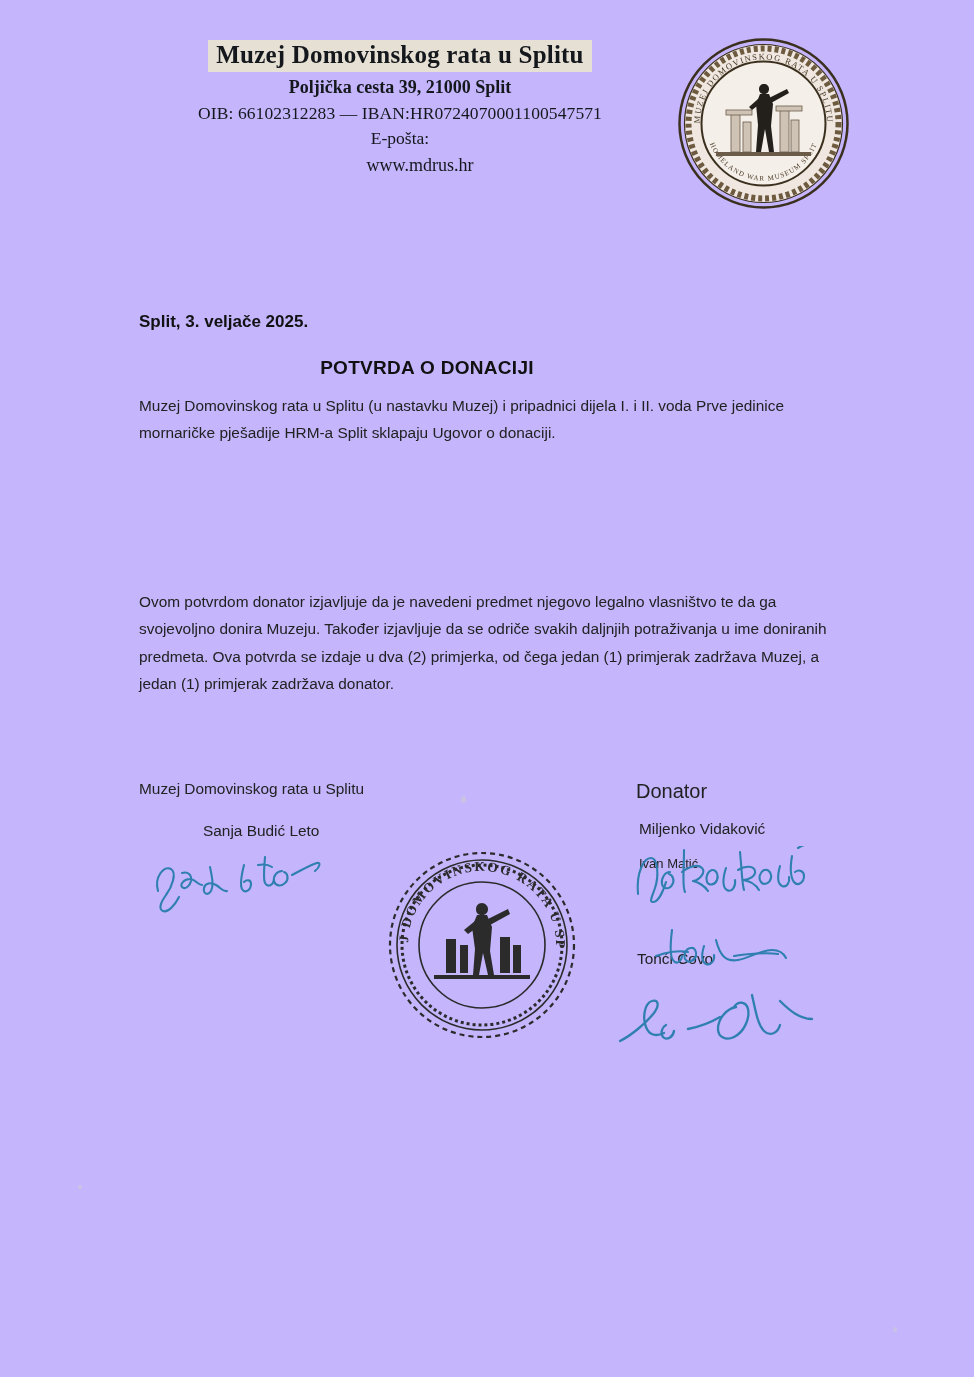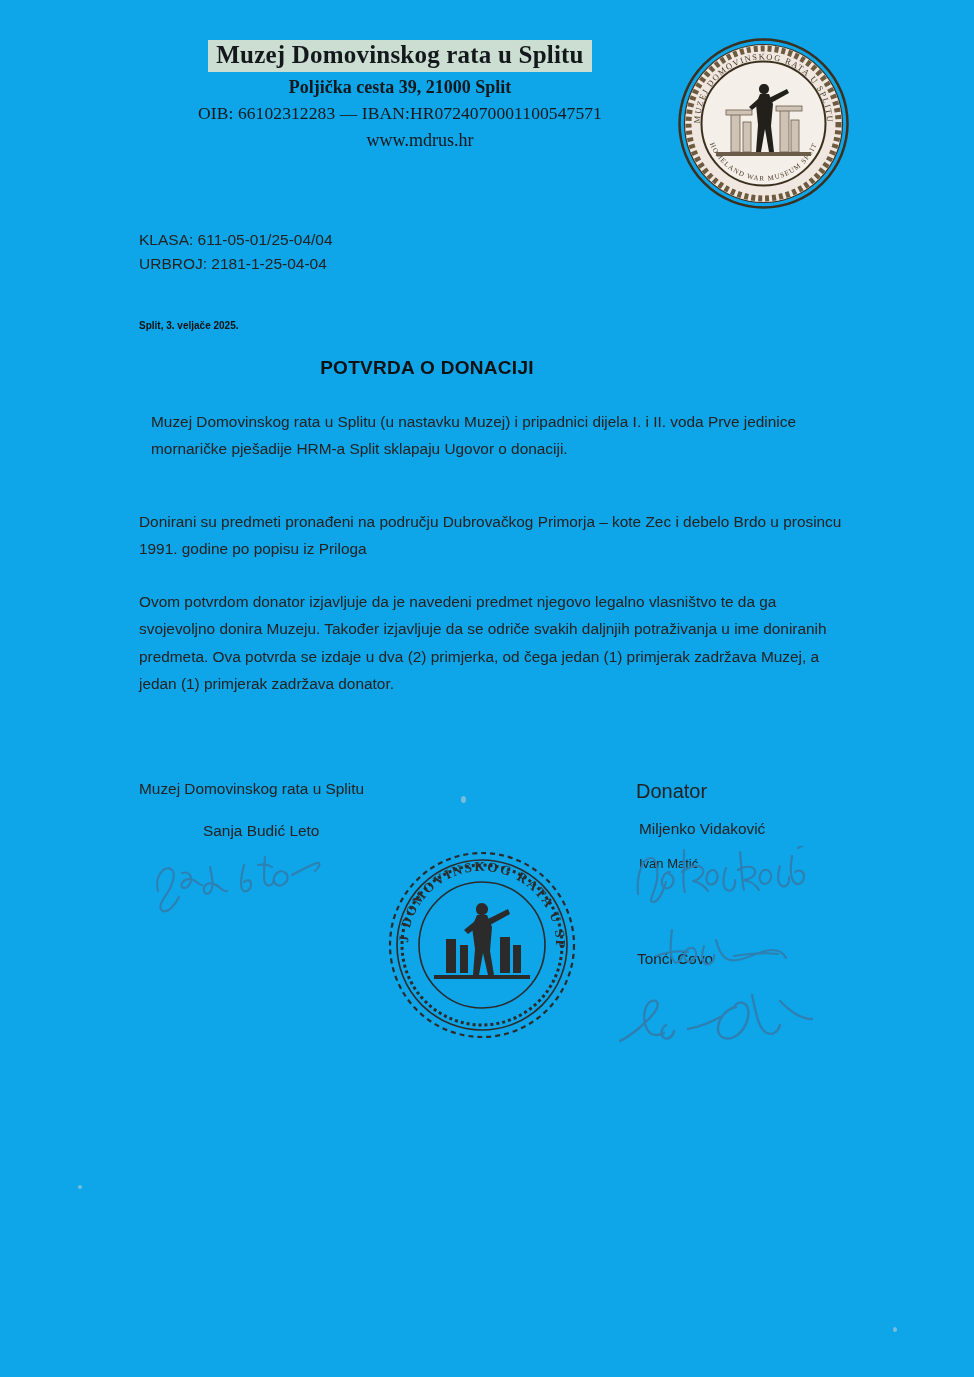--- a/index.html
+++ b/index.html
@@ -12,21 +12,21 @@
     height: 1377px;
     position: relative;
     font-family: "Liberation Sans", sans-serif;
     color: #1a1a1a;
     overflow: hidden;
   }
 
   .page {
     position: absolute;
     inset: 0;
-    background: #0ea5e9;
+    background: #c4b5fd;
   }
 
   
   .letterhead {
     position: absolute;
     top: 40px;
     left: 130px;
     width: 540px;
     text-align: center;
     font-family: "Liberation Serif", serif;
@@ -77,24 +77,23 @@
     left: 139px;
     font-size: 15.5px;
     line-height: 1.55;
     color: #222;
   }
 
   .dateline {
     position: absolute;
     top: 312px;
     left: 139px;
-    font-size: 10px;
+    font-size: 17px;
     font-weight: bold;
     color: #111;
-    margin-top: 8px;
   }
 
   .doc-title {
     position: absolute;
     top: 357px;
     left: 0;
     width: 848px;
     text-align: center;
     font-size: 19px;
     font-weight: bold;
@@ -106,21 +105,21 @@
 
   .body-block {
     position: absolute;
     left: 139px;
     width: 706px;
     font-size: 15.4px;
     line-height: 1.78;
     color: #222;
     text-align: left;
   }
-  #para1 { top: 408px; margin-left: 12px; }
+  #para1 { top: 392px; }
   #para2 { top: 508px; }
   #para3 { top: 588px; }
 
   
   .sig-left-label {
     position: absolute;
     top: 780px;
     left: 139px;
     font-size: 15.4px;
     color: #222;
@@ -185,20 +184,21 @@
 </style>
 </head>
 <body>
 
 <div class="page">
 
   <div class="letterhead">
     <div class="lh-title">Muzej Domovinskog rata u Splitu</div>
     <div class="lh-line2">Poljička cesta 39, 21000 Split</div>
     <div class="lh-line3">OIB: 66102312283 — IBAN:HR0724070001100547571</div>
+    <div class="lh-line4">E-pošta:</div>
     <div class="lh-line5">www.mdrus.hr</div>
   </div>
 
   <div class="emblem">
     <svg viewBox="0 0 175 175" width="175" height="175" aria-hidden="true">
       <defs>
         <path id="arcTop" d="M 24,87 A 63,63 0 0 1 151,87"></path>
         <path id="arcBot" d="M 30,87 A 57,57 0 0 0 145,87"></path>
       </defs>
       <circle cx="87.5" cy="87.5" r="84" fill="none" stroke="#3b2f1e" stroke-width="2.5"></circle>
@@ -224,31 +224,26 @@
       <g fill="#23201c">
         <path d="M88 48 c3 0 5 2 5 5 c0 3 -2 5 -5 5 c-3 0 -5 -2 -5 -5 c0 -3 2 -5 5 -5 z"></path>
         <path d="M84 58 l9 0 l4 10 l-2 22 l3 26 l-5 0 l-4 -23 l-4 23 l-5 0 l2 -27 l-2 -21 z"></path>
         <path d="M93 62 l18 -9 l2 4 l-18 10 z"></path>
         <path d="M82 63 l-9 8 l3 3 l9 -7 z"></path>
       </g>
       <rect x="40" y="116" width="95" height="4" fill="#6b5c49"></rect>
     </svg>
   </div>
 
-  <div class="meta">
-    <div>KLASA: 611-05-01/25-04/04</div>
-    <div>URBROJ: 2181-1-25-04-04</div>
-  </div>
 
   <div class="dateline">Split, 3. veljače 2025.</div>
 
   <div class="doc-title">POTVRDA O DONACIJI</div>
 
   <div class="body-block" id="para1">Muzej Domovinskog rata u Splitu (u nastavku Muzej) i pripadnici dijela I. i II. voda Prve jedinice mornaričke pješadije HRM-a Split sklapaju Ugovor o donaciji.</div>
-  <div class="body-block" id="para2">Donirani su predmeti pronađeni na području Dubrovačkog Primorja – kote Zec i debelo Brdo u prosincu 1991. godine po popisu iz Priloga</div>
   <div class="body-block" id="para3">Ovom potvrdom donator izjavljuje da je navedeni predmet njegovo legalno vlasništvo te da ga svojevoljno donira Muzeju. Također izjavljuje da se odriče svakih daljnjih potraživanja u ime doniranih predmeta. Ova potvrda se izdaje u dva (2) primjerka, od čega jedan (1) primjerak zadržava Muzej, a jedan (1) primjerak zadržava donator.</div>
 
   <div class="sig-left-label">Muzej Domovinskog rata u Splitu</div>
   <div class="sig-right-label">Donator</div>
 
   <div class="sig-left-name">Sanja Budić Leto</div>
   <div class="sig-r-name1">Miljenko Vidaković</div>
   <div class="sig-r-name2">Ivan Matić</div>
   <div class="sig-r-name3">Tonći Čovo</div>
 

